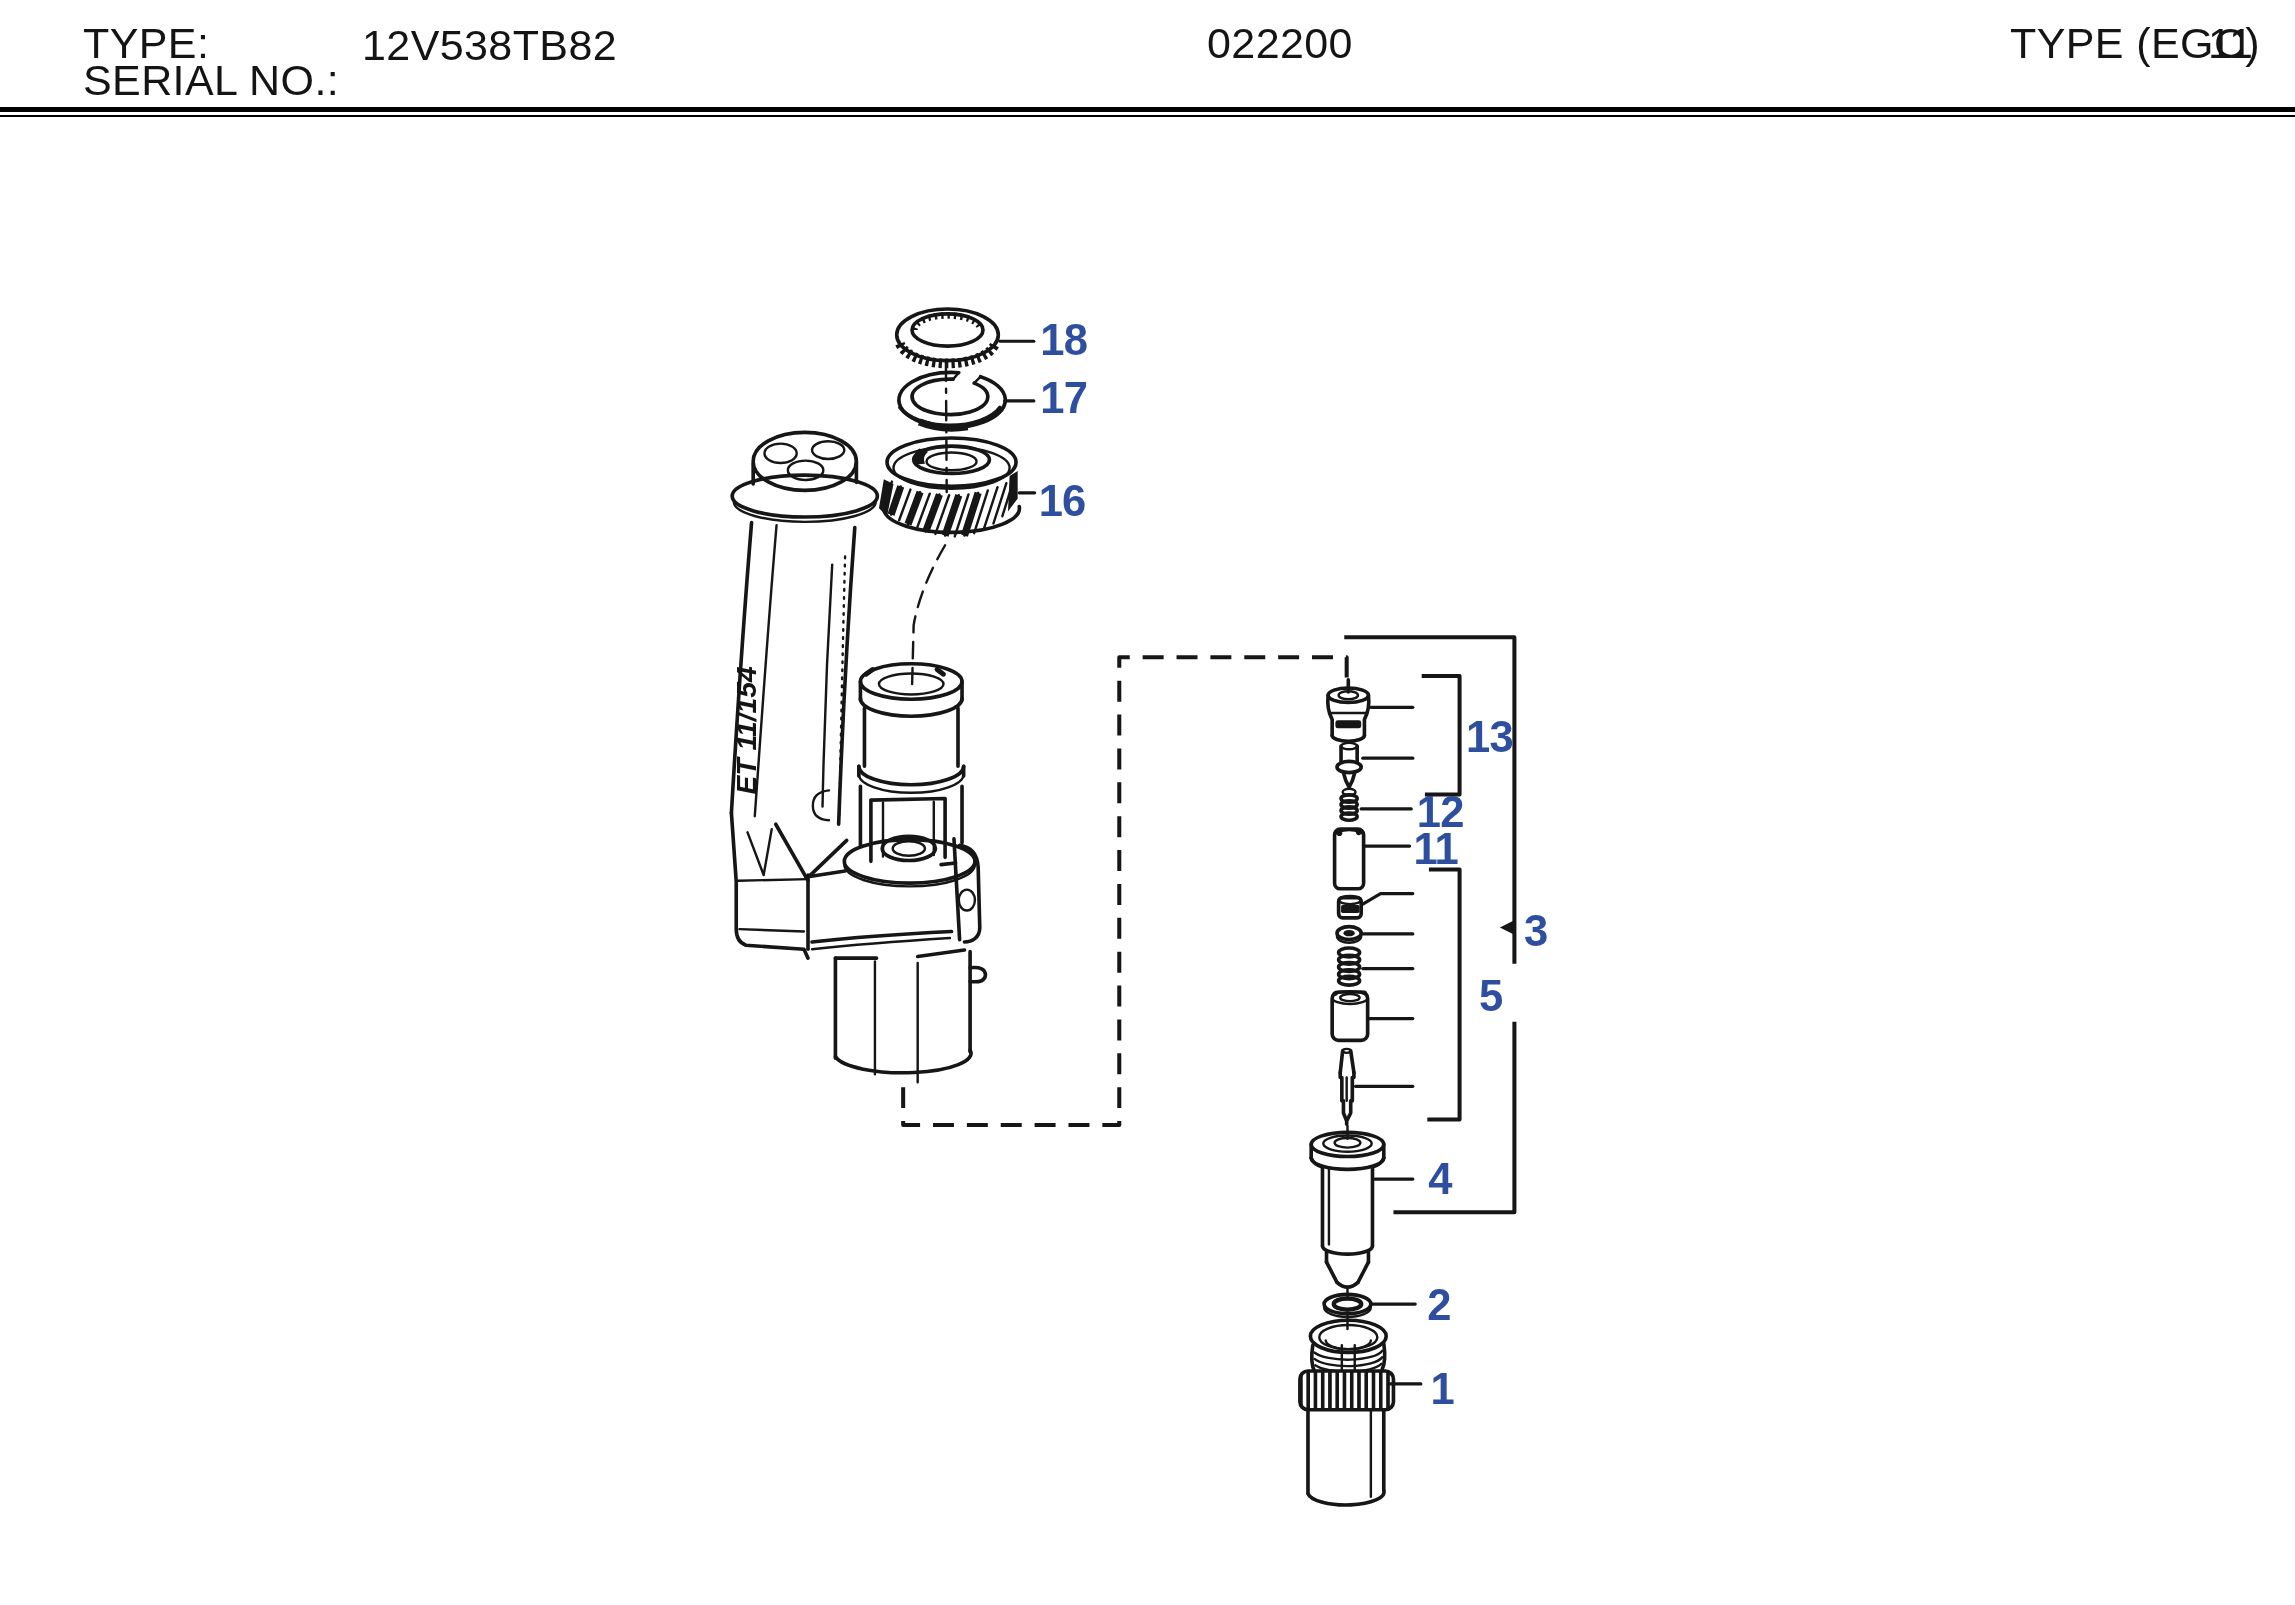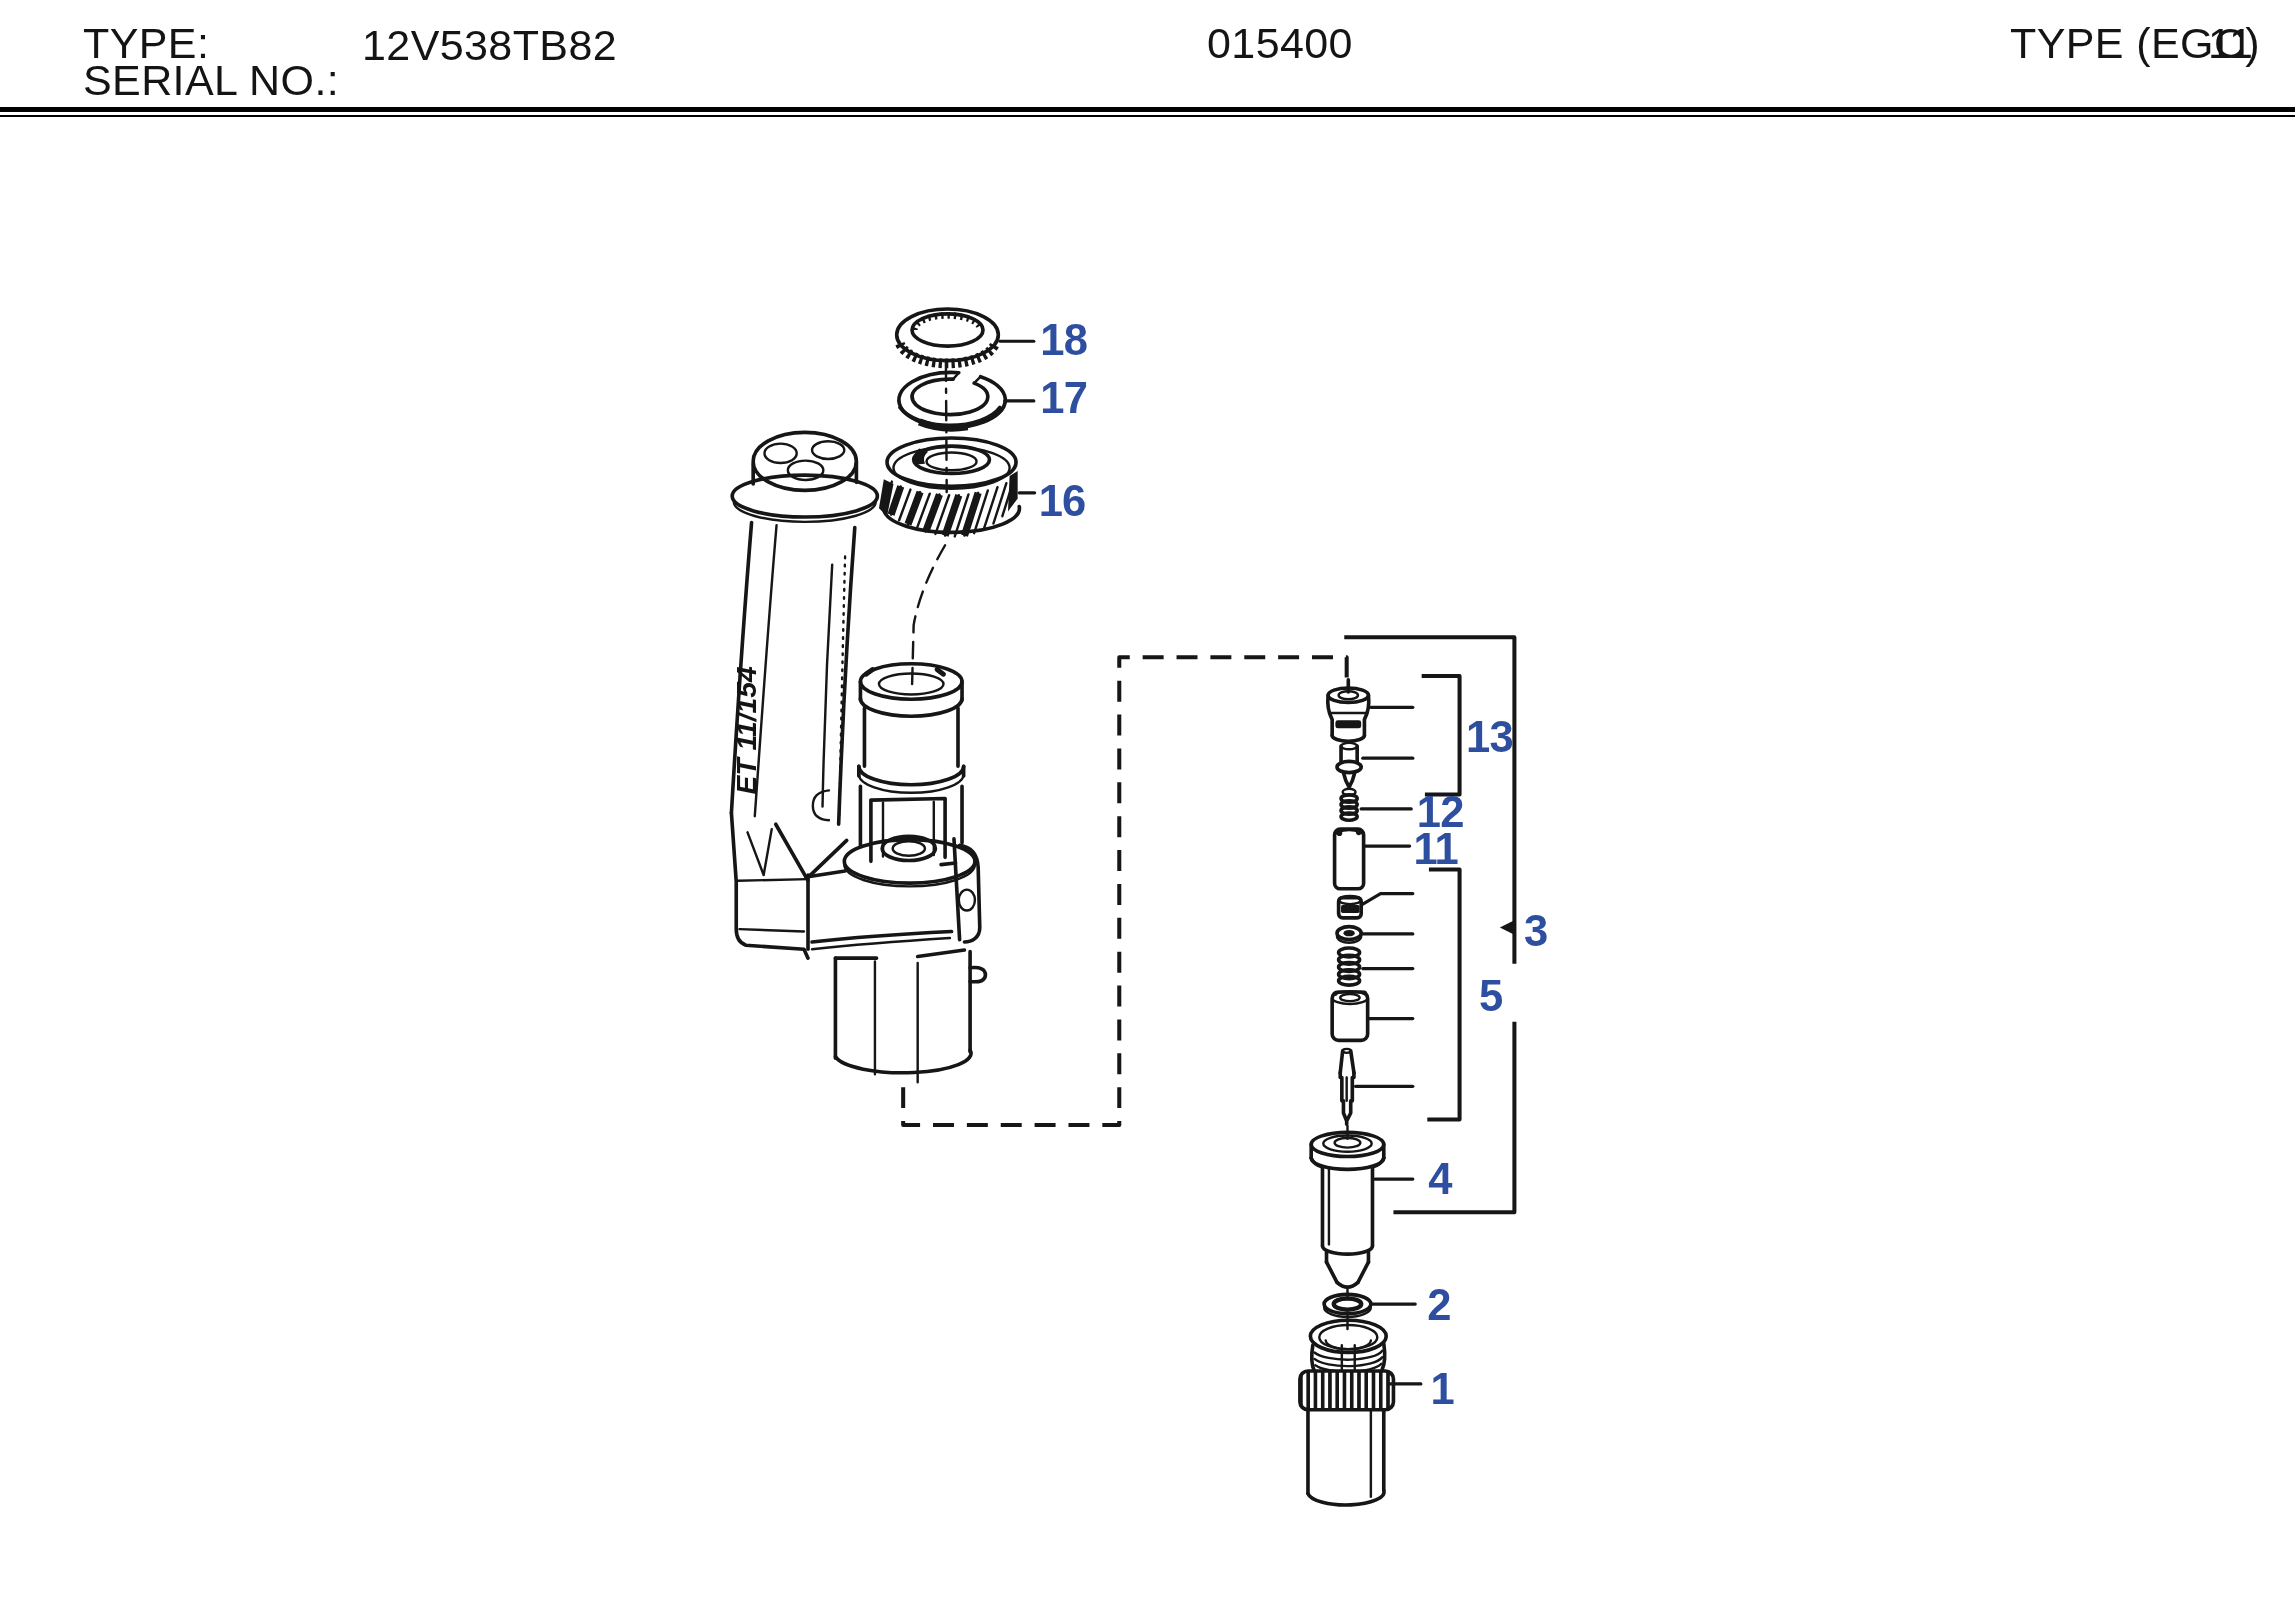--- a/index.html
+++ b/index.html
@@ -17,21 +17,21 @@
   .refnote{fill:#141414;font-family:"Liberation Sans",sans-serif;font-size:35px;font-weight:700;font-style:italic;}
 </style>
 </head>
 <body>
 
 <div class="page">
 
   <div class="h-text" style="left:83px;top:19.4px">TYPE:</div>
   <div class="h-text" style="left:362px;top:21px">12V538TB82</div>
   <div class="h-text" style="left:83px;top:56px">SERIAL NO.:</div>
-  <div class="h-text" style="left:1207px;top:19.4px">015400</div>
+  <div class="h-text" style="left:1207px;top:19.4px">022200</div>
   <div class="h-text" style="left:2010px;top:19.4px">TYPE (EGC)</div>
   <div class="h-text" style="left:2208px;top:19.4px">11</div>
   <div class="rule-a"></div>
   <div class="rule-b"></div>
 
   <svg width="2295" height="1605" viewBox="0 0 2846 1990">
 
     <defs>
       <pattern id="knurl" width="9" height="12" patternUnits="userSpaceOnUse">
         <rect width="9" height="12" fill="#ffffff"></rect>

